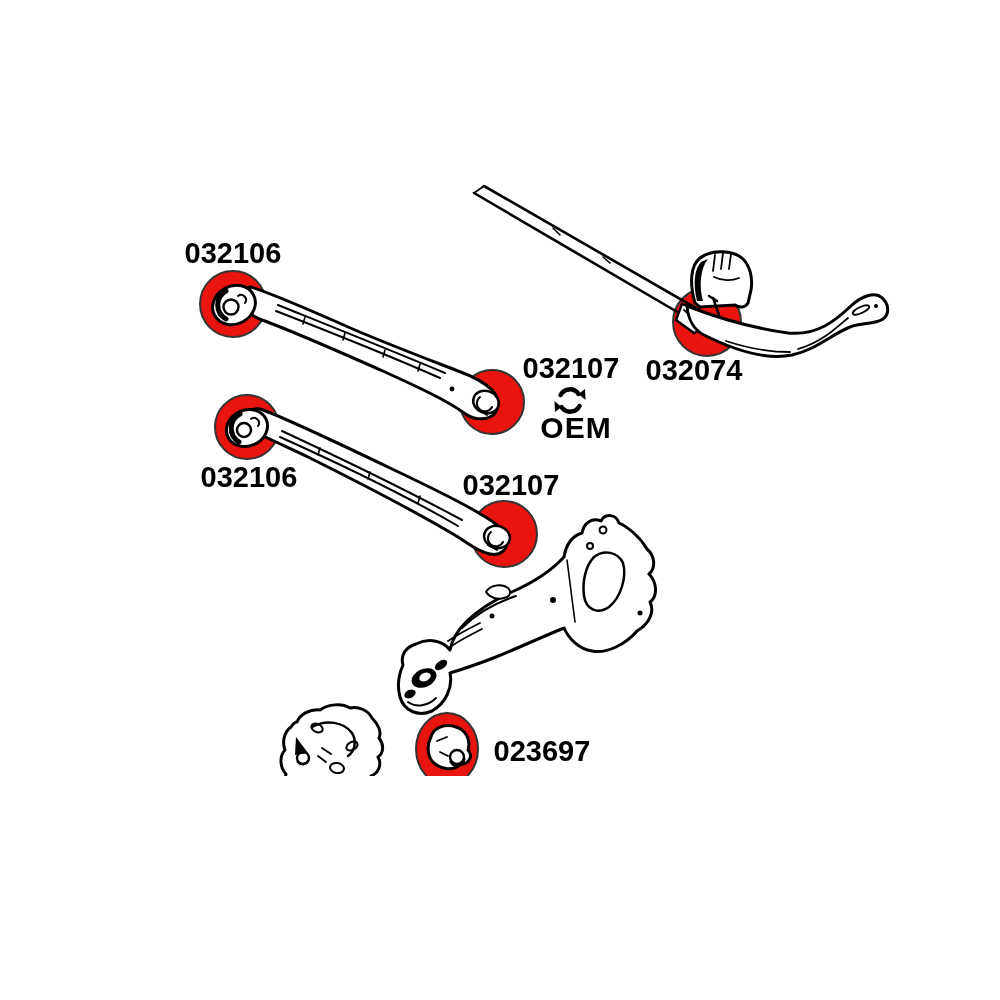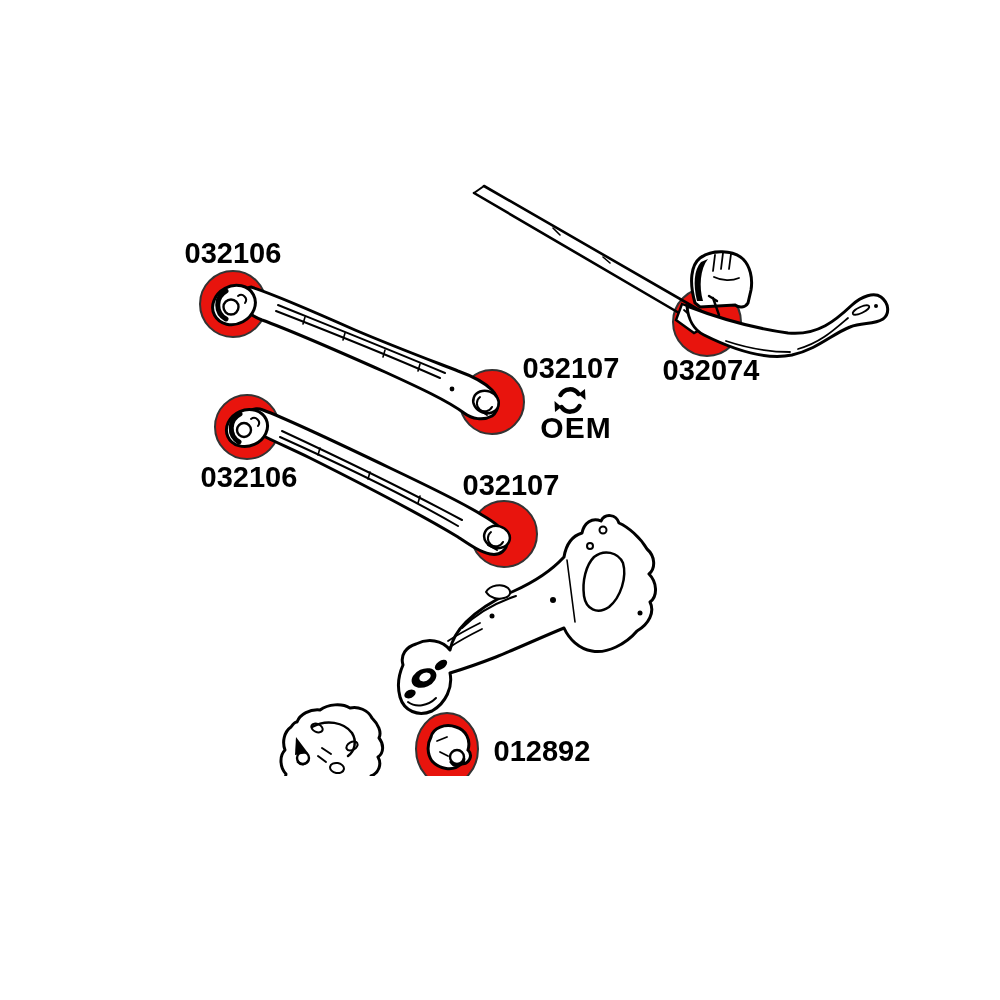--- a/index.html
+++ b/index.html
@@ -133,19 +133,19 @@
   <g stroke="#000" fill="#000" stroke-linecap="round">
     <path d="M 560.5,395 A 10.5,10.5 0 0 1 578.5,394" stroke-width="4.5" fill="none"></path>
     <path d="M 578.5,394 L 585,389 L 585.5,400 Z" stroke="none"></path>
     <path d="M 579.5,406 A 10.5,10.5 0 0 1 561.5,407" stroke-width="4.5" fill="none"></path>
     <path d="M 561.5,407 L 555,412 L 554.5,401 Z" stroke="none"></path>
   </g>
 </svg>
 
 <div class="lbl" style="left:233px;top:239px;">032106</div>
 <div class="lbl" style="left:571px;top:354px;">032107</div>
-<div class="lbl" style="left:711px;top:356px;">032074</div>
+<div class="lbl" style="left:694px;top:356px;">032074</div>
 <div class="lbl oem" style="left:576px;top:413px;">OEM</div>
 <div class="lbl" style="left:249px;top:463px;">032106</div>
 <div class="lbl" style="left:511px;top:471px;">032107</div>
-<div class="lbl" style="left:542px;top:737px;">012892</div>
+<div class="lbl" style="left:542px;top:737px;">023697</div>
 
 </div>
 
 </body></html>

